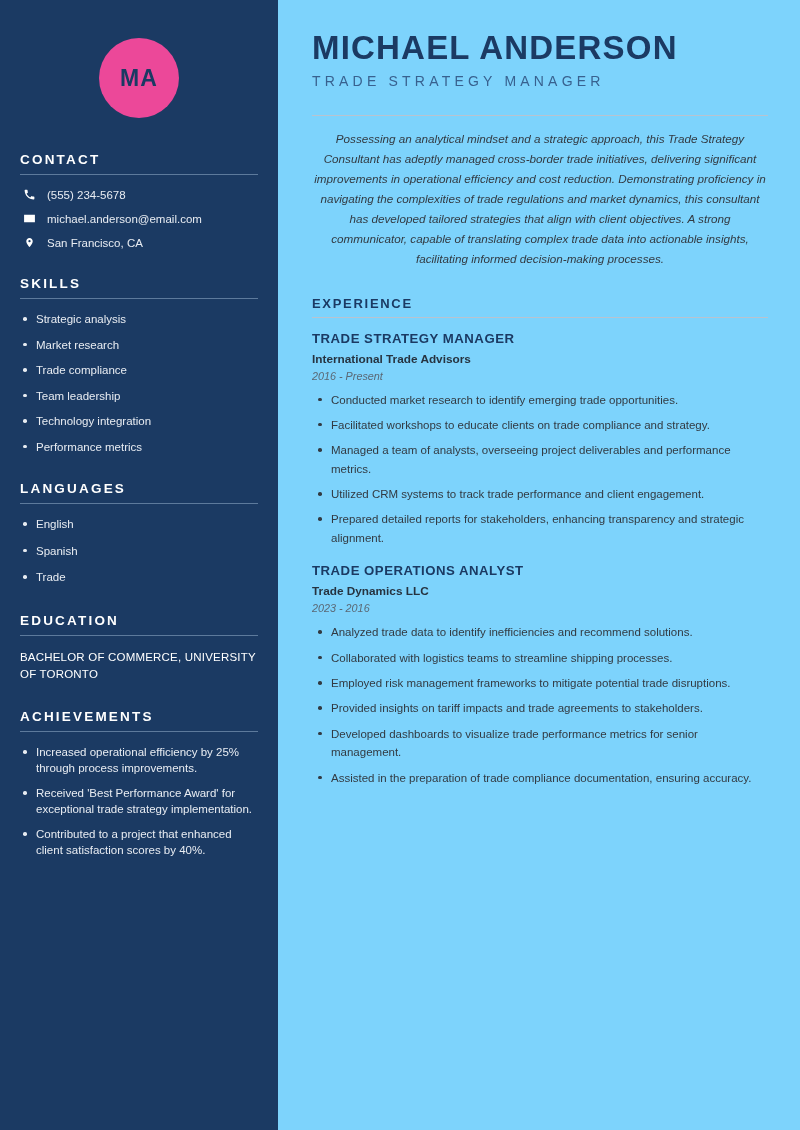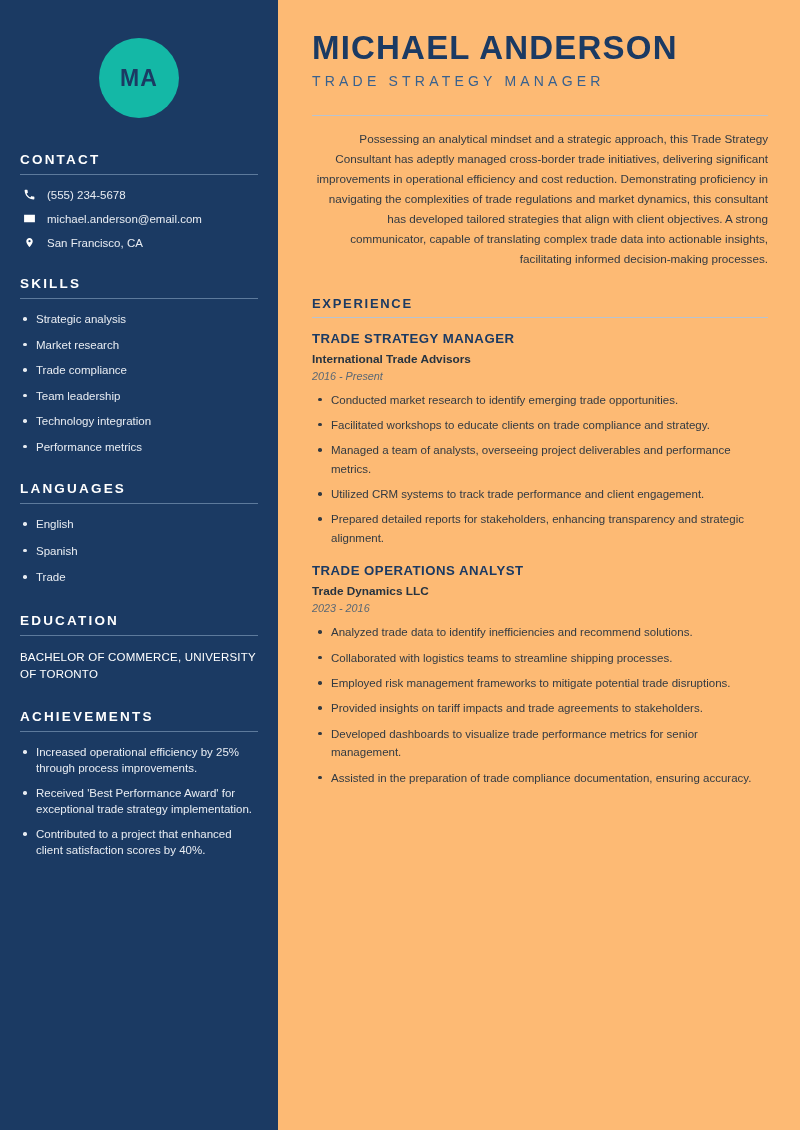--- a/index.html
+++ b/index.html
@@ -33,21 +33,21 @@
   .avatar-wrap {
     display: flex;
     justify-content: center;
     padding-top: 38px;
     padding-bottom: 34px;
   }
   .avatar {
     width: 80px;
     height: 80px;
     border-radius: 50%;
-    background: #14b8a6;
+    background: #ec4899;
     color: #1b3a63;
     display: flex;
     align-items: center;
     justify-content: center;
     font-size: 23px;
     font-weight: bold;
     letter-spacing: 1px;
   }
   .side-section {
     padding: 0 20px;
@@ -115,21 +115,21 @@
     color: #ffffff;
     text-transform: uppercase;
   }
   .ach-list li { margin-bottom: 12px; line-height: 1.45; }
   .spacer-sm { height: 16px; }
   .spacer-md { height: 22px; }
 
   
   .main {
     flex: 1;
-    background: #fdba74;
+    background: #7dd3fc;
     padding: 30px 32px 46px 34px;
     box-sizing: border-box;
   }
   .name {
     font-size: 33px;
     font-weight: bold;
     letter-spacing: 1.2px;
     color: #1b3a63;
     margin: 0 0 7px 0;
     line-height: 1.08;
@@ -151,21 +151,22 @@
   .sec-rule {
     height: 1px;
     background: #b9c3cf;
     margin-bottom: 13px;
   }
   .profile-text {
     font-size: 11.7px;
     line-height: 1.72;
     color: #323a42;
     margin: 0 0 26px 0;
-    text-align: right;
+    text-align: center;
+    font-style: italic;
   }
   .job-block { margin-bottom: 16px; }
   .job-role {
     font-size: 13.2px;
     font-weight: bold;
     letter-spacing: 0.5px;
     color: #1b3a63;
     margin: 0 0 6px 0;
     text-transform: uppercase;
   }

